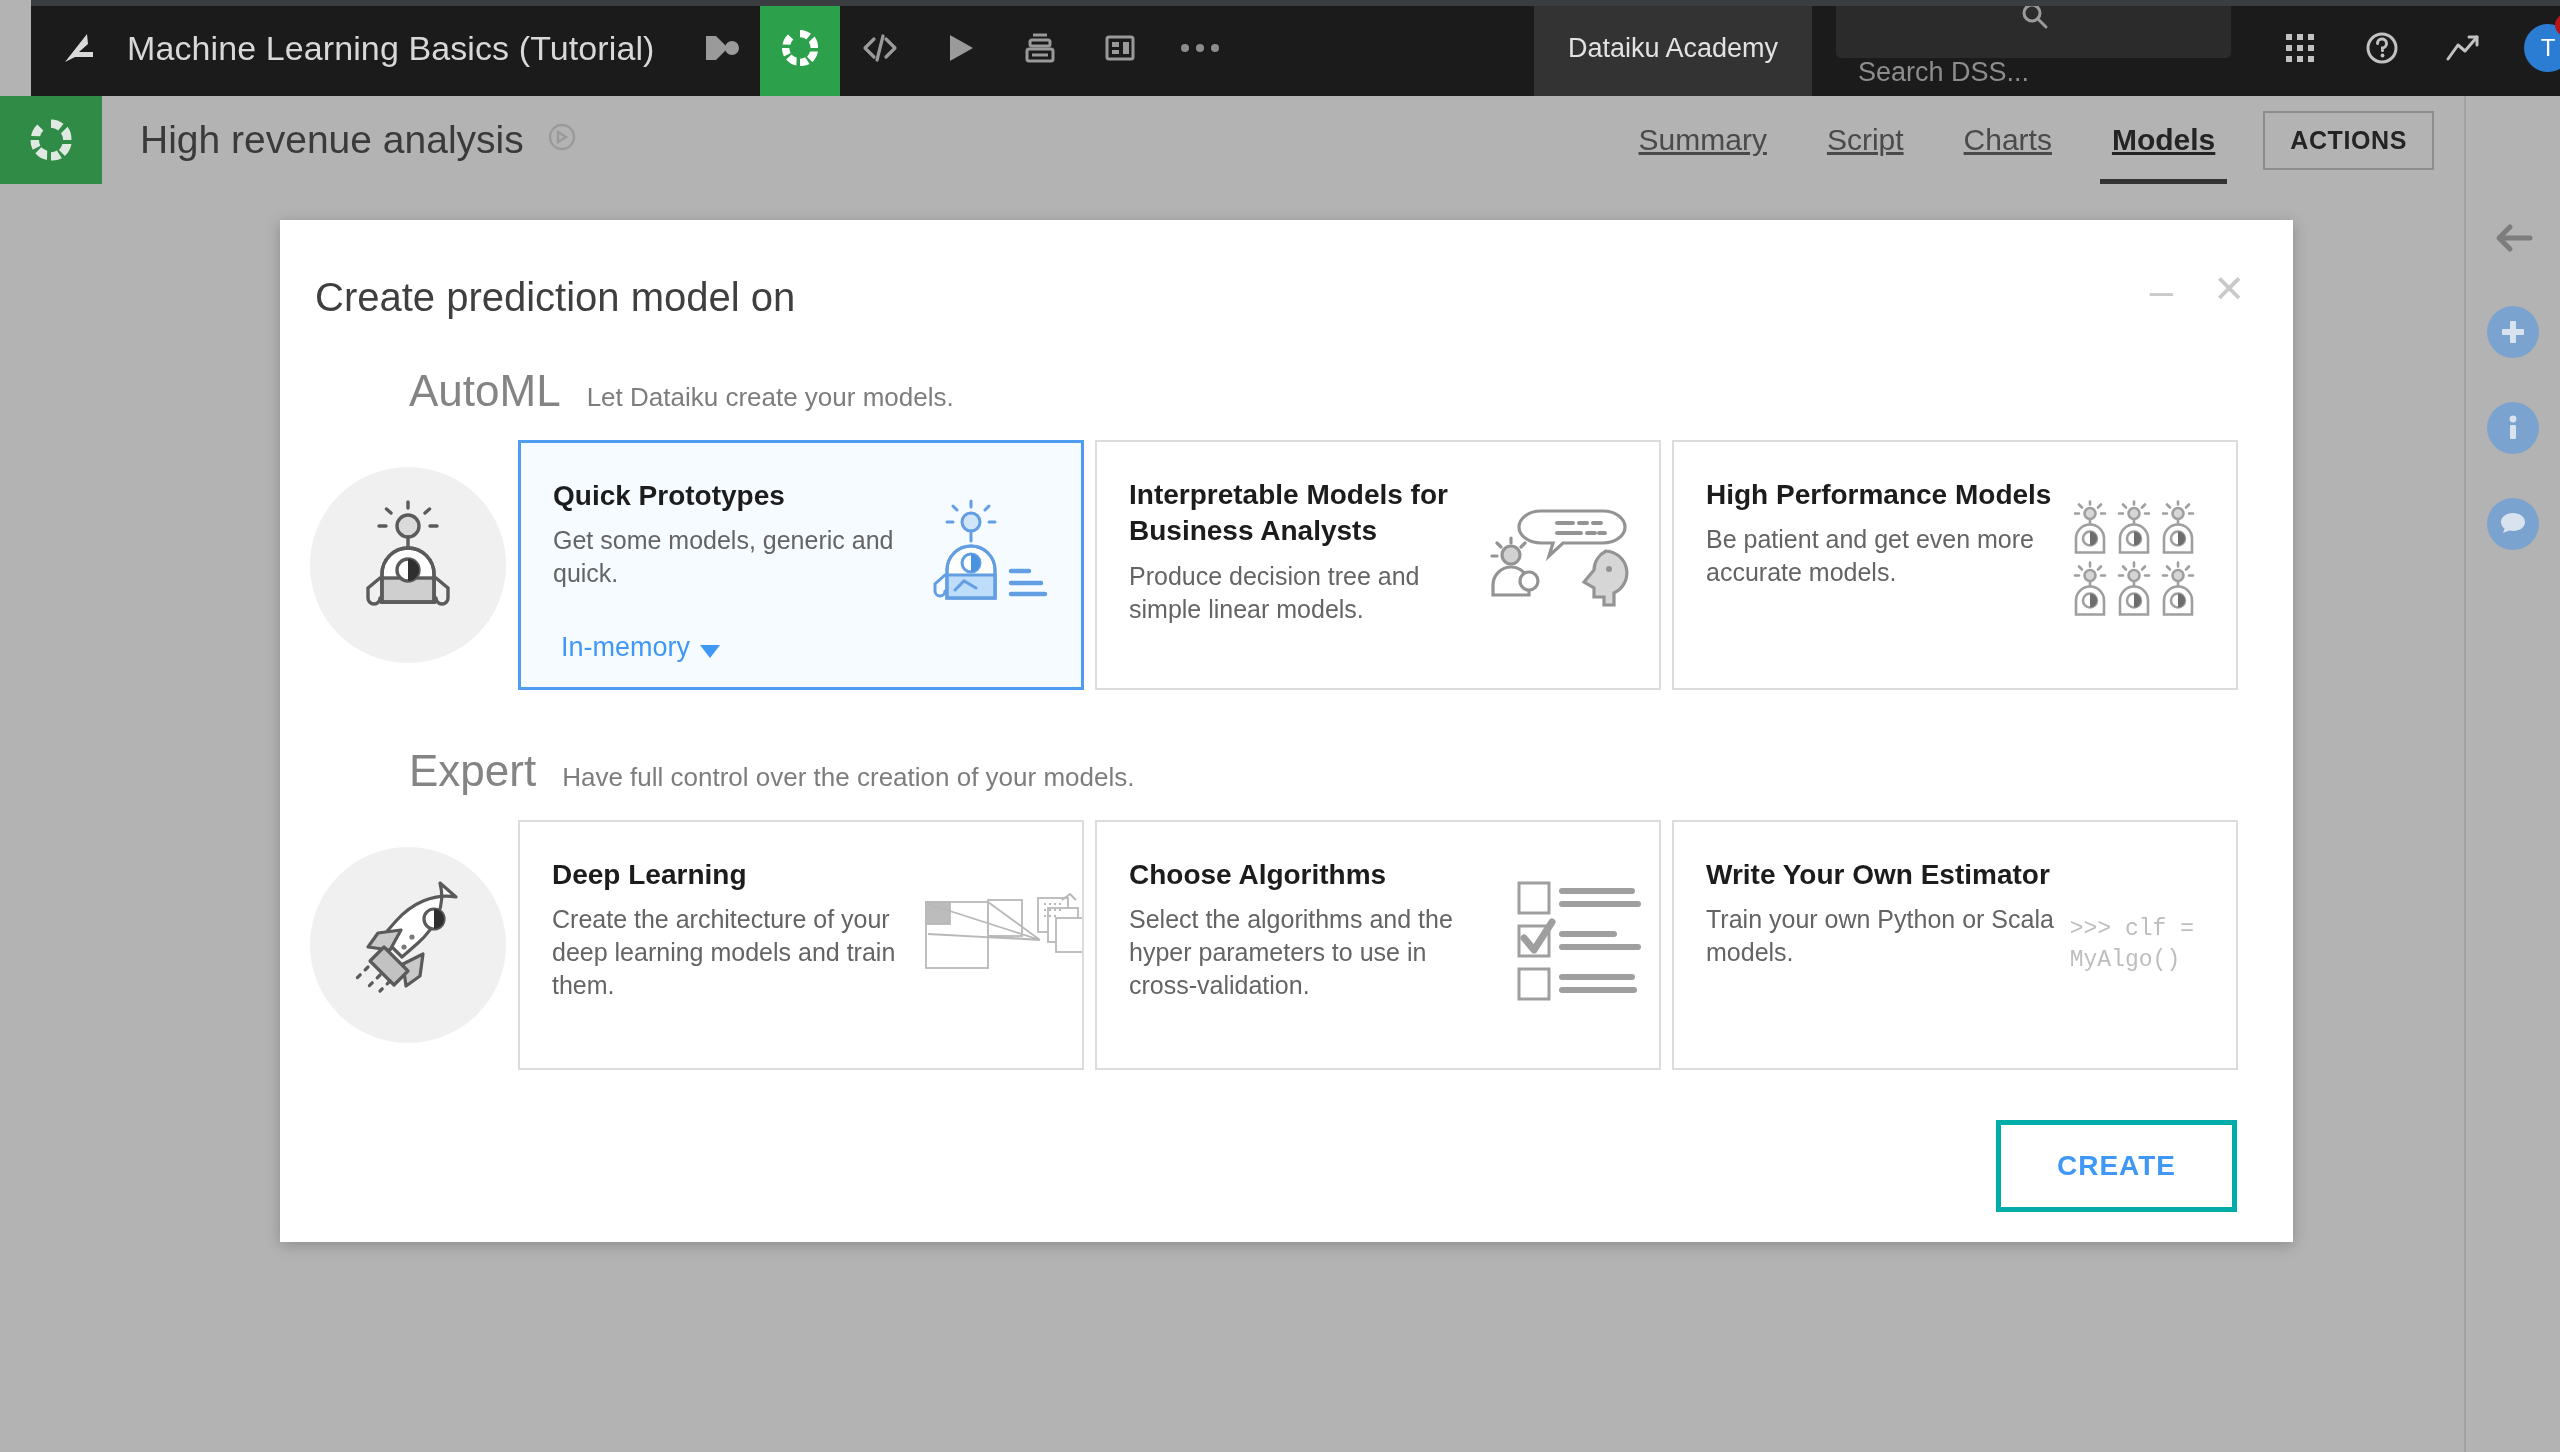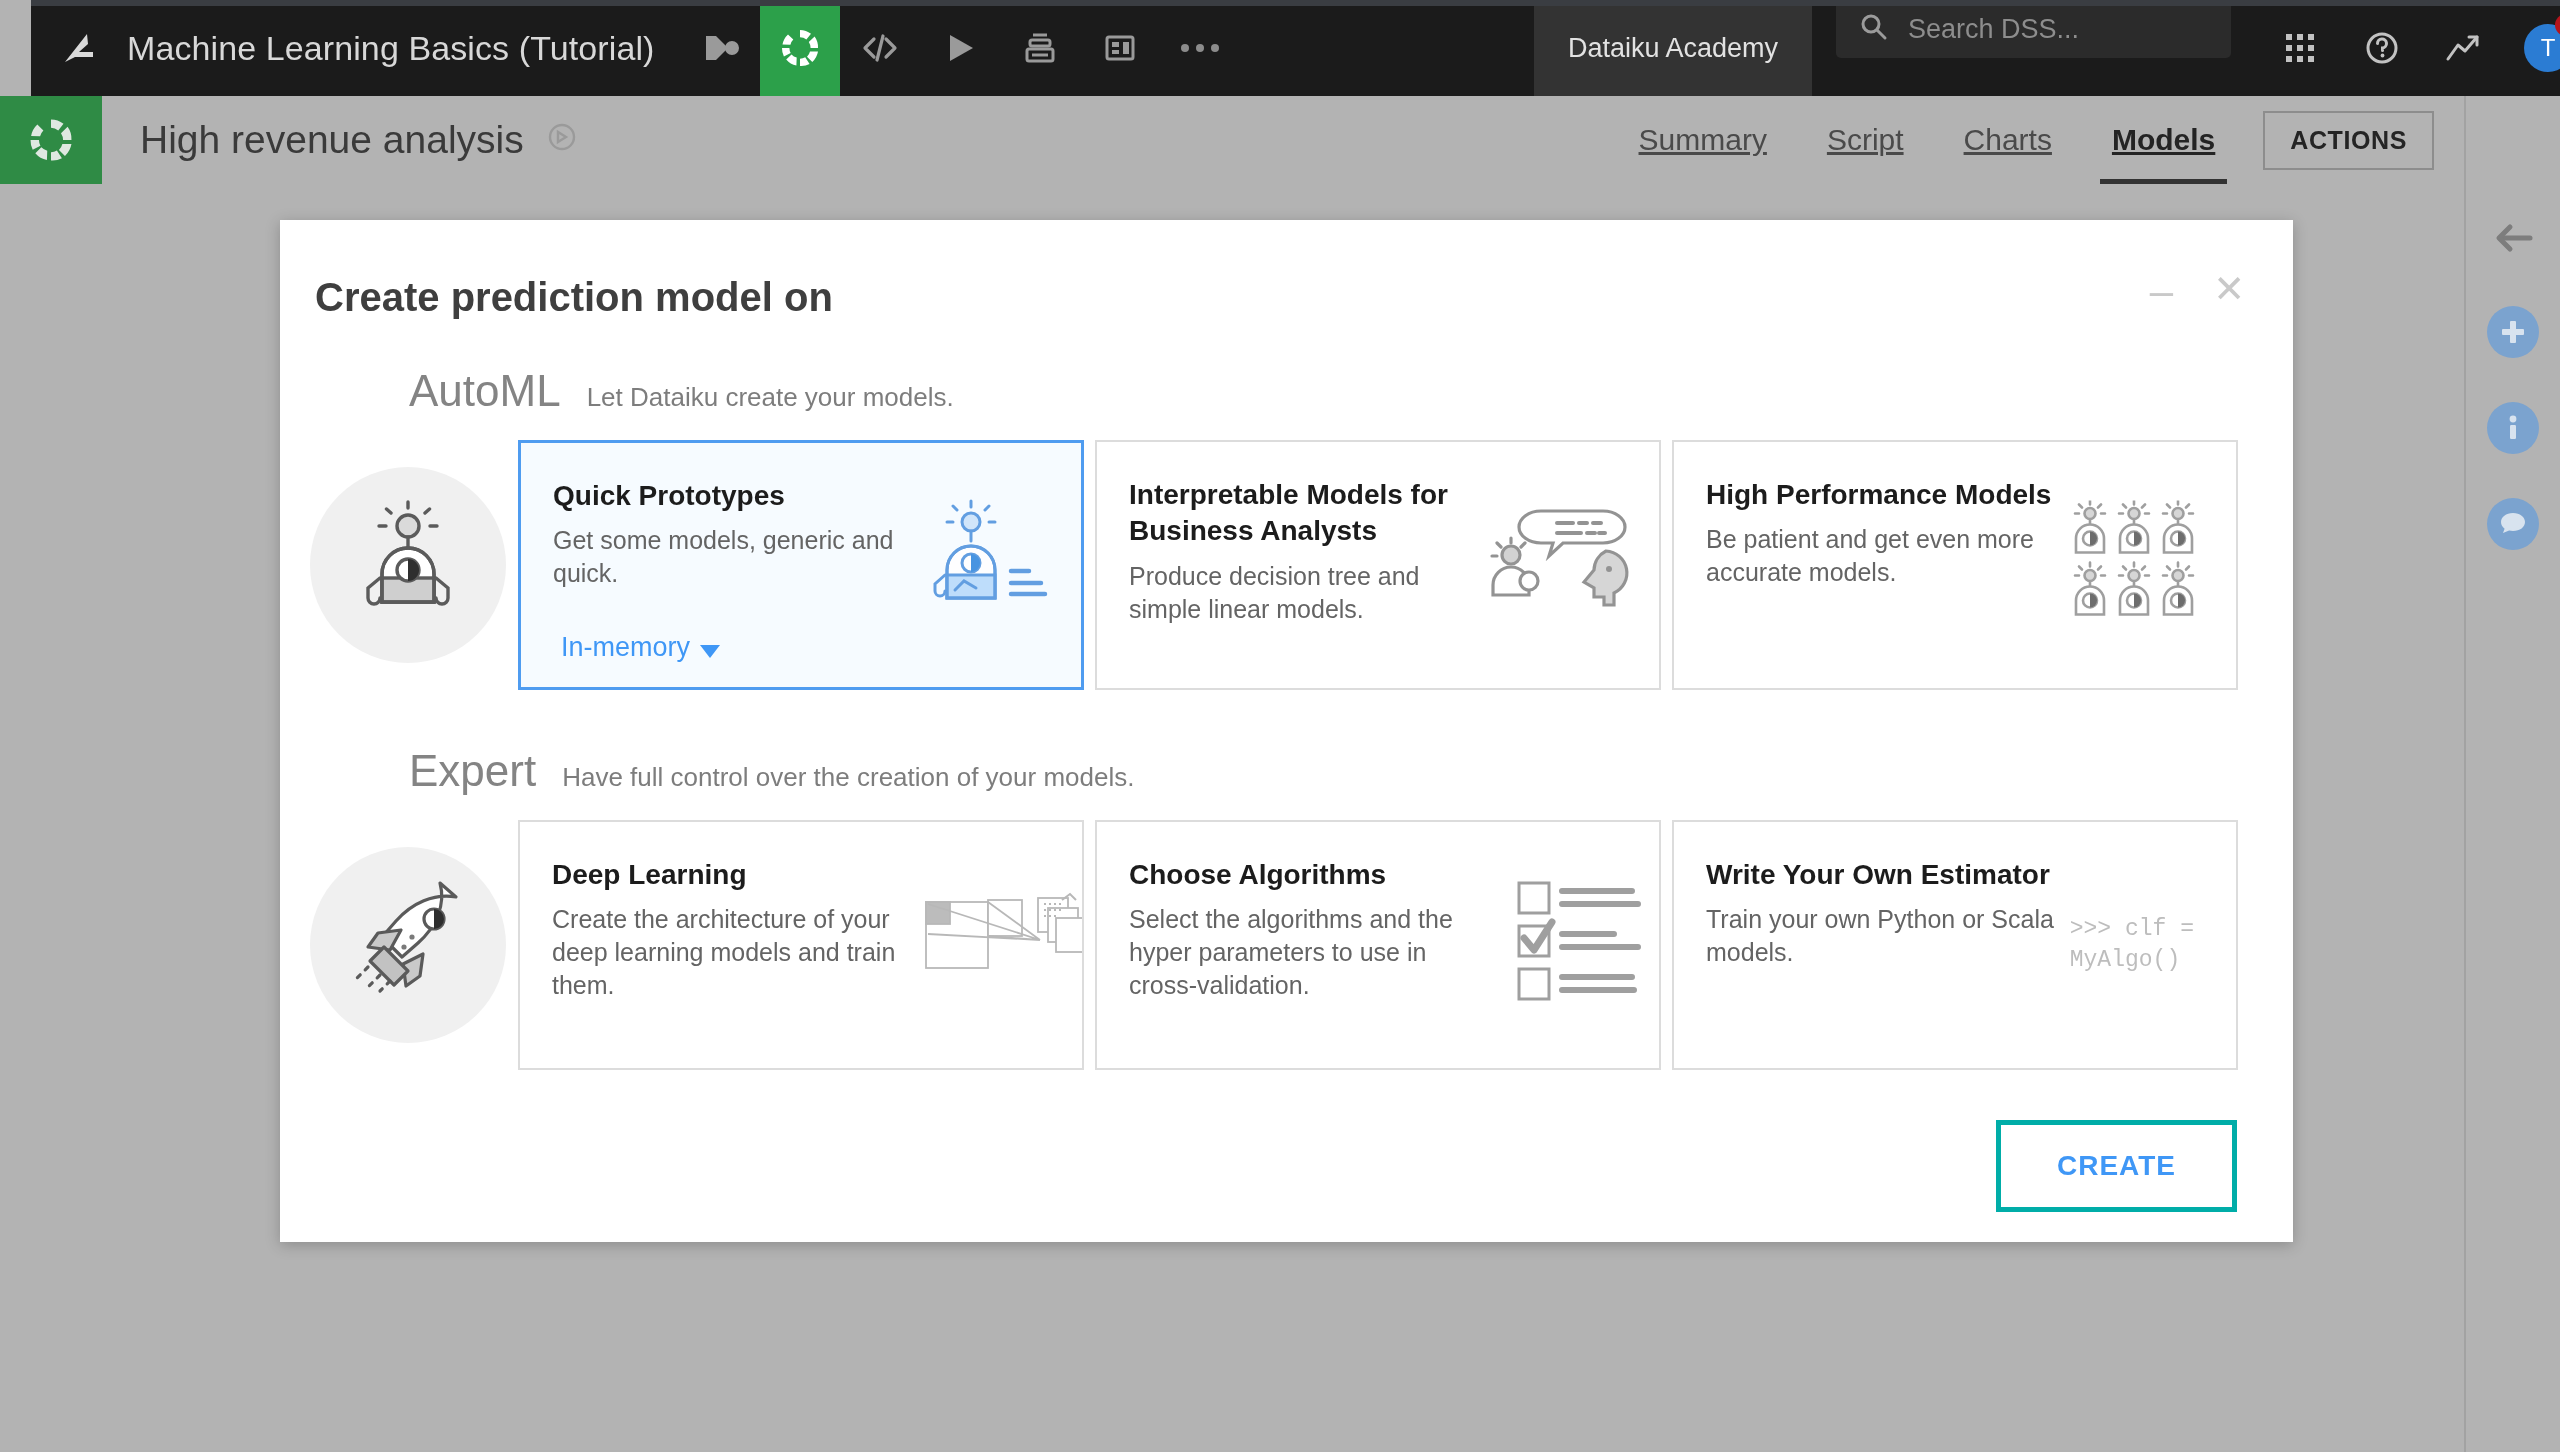--- a/index.html
+++ b/index.html
@@ -34,21 +34,21 @@
   .tb-icon.active { background: #2ca04a; color: #fff; }
   .tb-spacer { flex: 1; }
   .tb-academy {
     background: #333333; color: #e2e2e2; font-size: 27px;
     display: flex; align-items: center; padding: 0 34px; white-space: nowrap;
   }
   .tb-search {
     display: flex; align-items: center; gap: 20px;
     background: #2b2b2b; border-radius: 5px;
     height: 58px; width: 395px; margin: 0 28px 0 24px; padding: 0 22px;
-    color: #9b9b9b; font-size: 27px;
+    color: #9b9b9b; font-size: 27px; flex-direction: column;
   }
   .tb-search input {
     background: transparent; border: 0; outline: 0; color: #cfcfcf;
     font-size: 27px; font-family: "Liberation Sans", sans-serif; width: 100%;
   }
   .tb-search input::placeholder { color: #8d8d8d; }
   .tb-righticon {
     width: 82px; display: flex; align-items: center; justify-content: center;
     color: #c2c2c2;
   }
@@ -112,21 +112,21 @@
 
   
   #modal {
     position: absolute; left: 280px; top: 220px; width: 2013px; height: 1022px;
     background: #fff; box-shadow: 0 3px 14px rgba(0,0,0,.22);
   }
   .modal-head {
     position: relative; padding: 55px 0 0 35px; height: 120px;
   }
   .modal-title {
-    font-size: 40px; color: #3f3f3f; display: inline-flex; align-items: flex-end; font-weight: bold;
+    font-size: 40px; color: #3f3f3f; display: inline-flex; align-items: flex-end;
   }
   .hl-box {
     border: 5px solid #00ada8; padding: 4px 12px 7px 8px;
     margin-left: 14px; display: inline-flex; align-items: center; gap: 10px;
     position: relative; top: 7px;
   }
   .hl-target { color: #3f97f6; font-size: 40px; }
   .caret-down {
     width: 0; height: 0; border-left: 10px solid transparent;
     border-right: 10px solid transparent; border-top: 13px solid #3f97f6;

